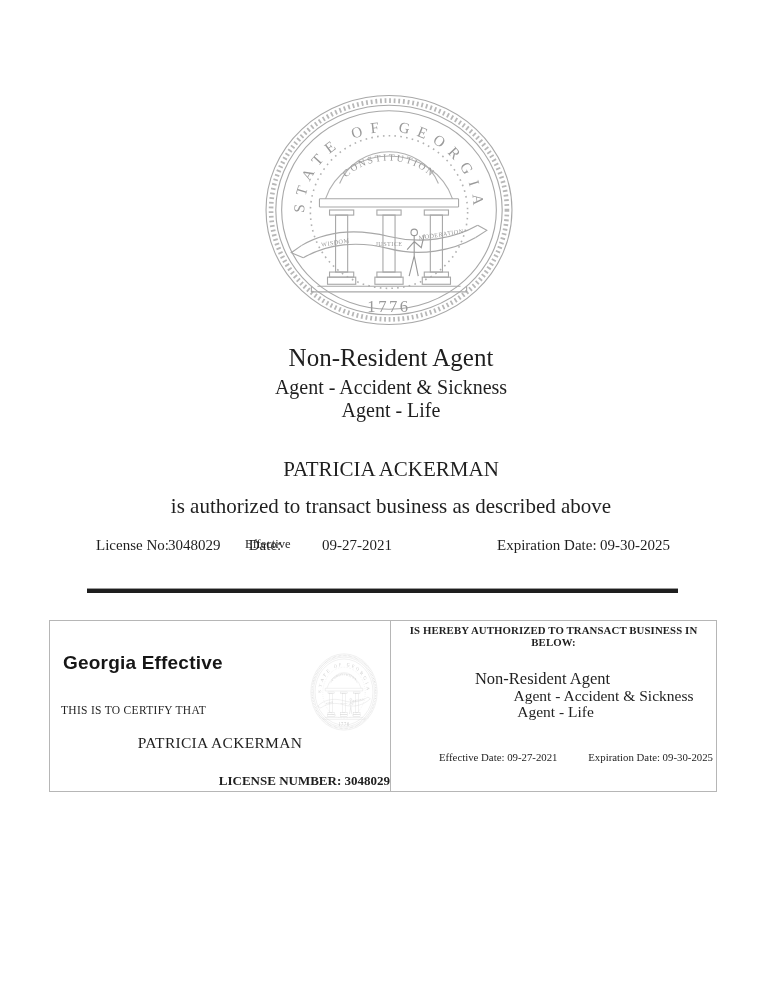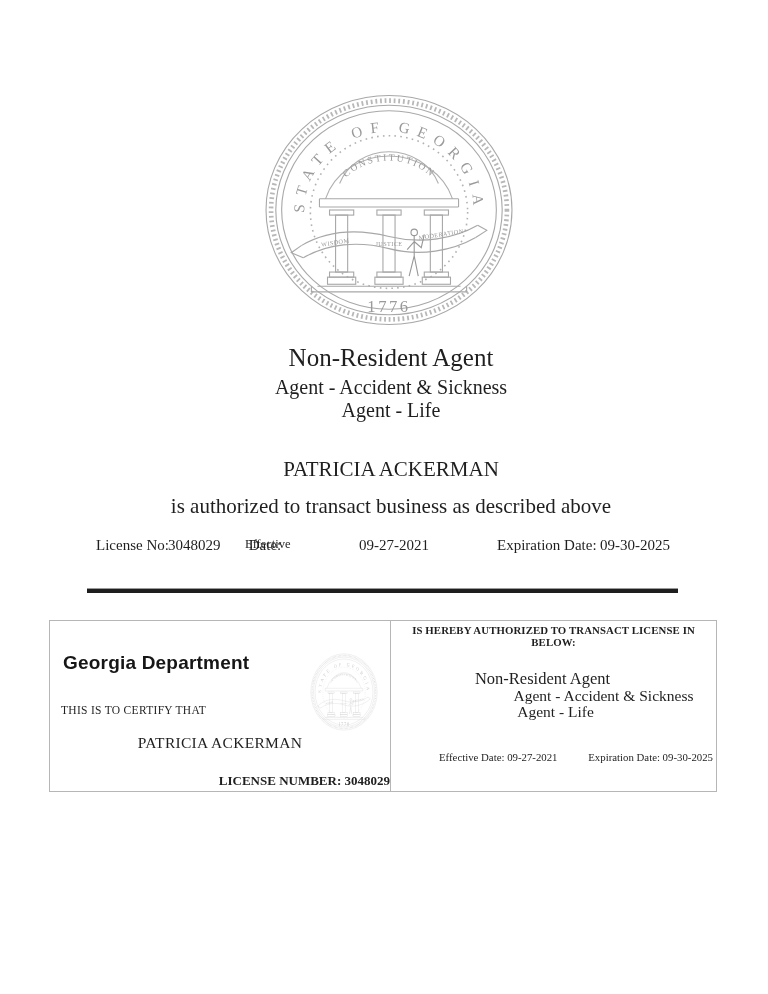--- a/index.html
+++ b/index.html
@@ -15,21 +15,21 @@
   .license-types{margin-top:5px;font-size:20px;line-height:23px;}
   .licensee-name{position:absolute;top:457px;left:14px;right:0;text-align:center;font-size:21px;}
   .auth-line{position:absolute;top:494px;left:14px;right:0;text-align:center;font-size:21px;}
   
   .license-row{position:absolute;top:537px;left:0;width:676px;height:20px;font-size:15px;}
   .license-row span{position:absolute;top:0;white-space:nowrap;}
   .lr-lab1{left:96px;}
   .lr-val1{left:168px;}
   .lr-lab2{left:245px;text-align:right;}
   .lr-lab2 .small{font-size:12.5px;}
-  .lr-val2{left:322px;margin-left:37px;}
+  .lr-val2{left:322px;}
   .lr-lab3{left:497px;}
   .lr-val3{left:600px;}
   
   .divider{position:absolute;top:588px;left:87px;width:591px;height:4px;background:#1e1e1e;border-top:1px solid #9a9a9a;}
   
   .card{position:absolute;left:49px;top:620px;width:668px;height:172px;display:flex;}
   .card-left{position:relative;width:342px;border:1px solid #b6b6b6;background:#fff;box-sizing:border-box;}
   .card-right{position:relative;flex:1;margin-left:-1px;border:1px solid #b6b6b6;background:#fff;box-sizing:border-box;}
   .dept{position:absolute;left:13px;top:31px;font-family:"Liberation Sans",sans-serif;font-weight:700;
         font-size:19px;line-height:21px;color:#161616;letter-spacing:.2px;}
@@ -121,33 +121,33 @@
     <span class="lr-lab3">Expiration Date:</span>
     <span class="lr-val3">09-30-2025</span>
   </div>
 
   <div class="divider"></div>
 
   <div class="card">
 
     <div class="card-left">
       <div class="dept">
-        <div>Georgia Department</div>
+        <div>Georgia Effective</div>
       </div>
       <div class="certify">THIS IS TO CERTIFY THAT</div>
       <div class="card-name">PATRICIA ACKERMAN</div>
       <div class="card-licnum">LICENSE NUMBER: 3048029</div>
       <svg class="watermark" viewBox="0 0 250 230" preserveAspectRatio="none" aria-hidden="true">
         <use href="#ga-seal"></use>
       </svg>
     </div>
 
     <div class="card-right">
       <div class="r-auth">
-        <div>IS HEREBY AUTHORIZED TO TRANSACT LICENSE IN</div>
+        <div>IS HEREBY AUTHORIZED TO TRANSACT BUSINESS IN</div>
         <div>BELOW:</div>
       </div>
       <div class="r-class">Non-Resident Agent</div>
       <div class="r-type1">Agent - Accident &amp; Sickness</div>
       <div class="r-type2">Agent - Life</div>
       <div class="r-dates">
         <span>Effective Date: 09-27-2021</span>
         <span>Expiration Date: 09-30-2025</span>
       </div>
     </div>

